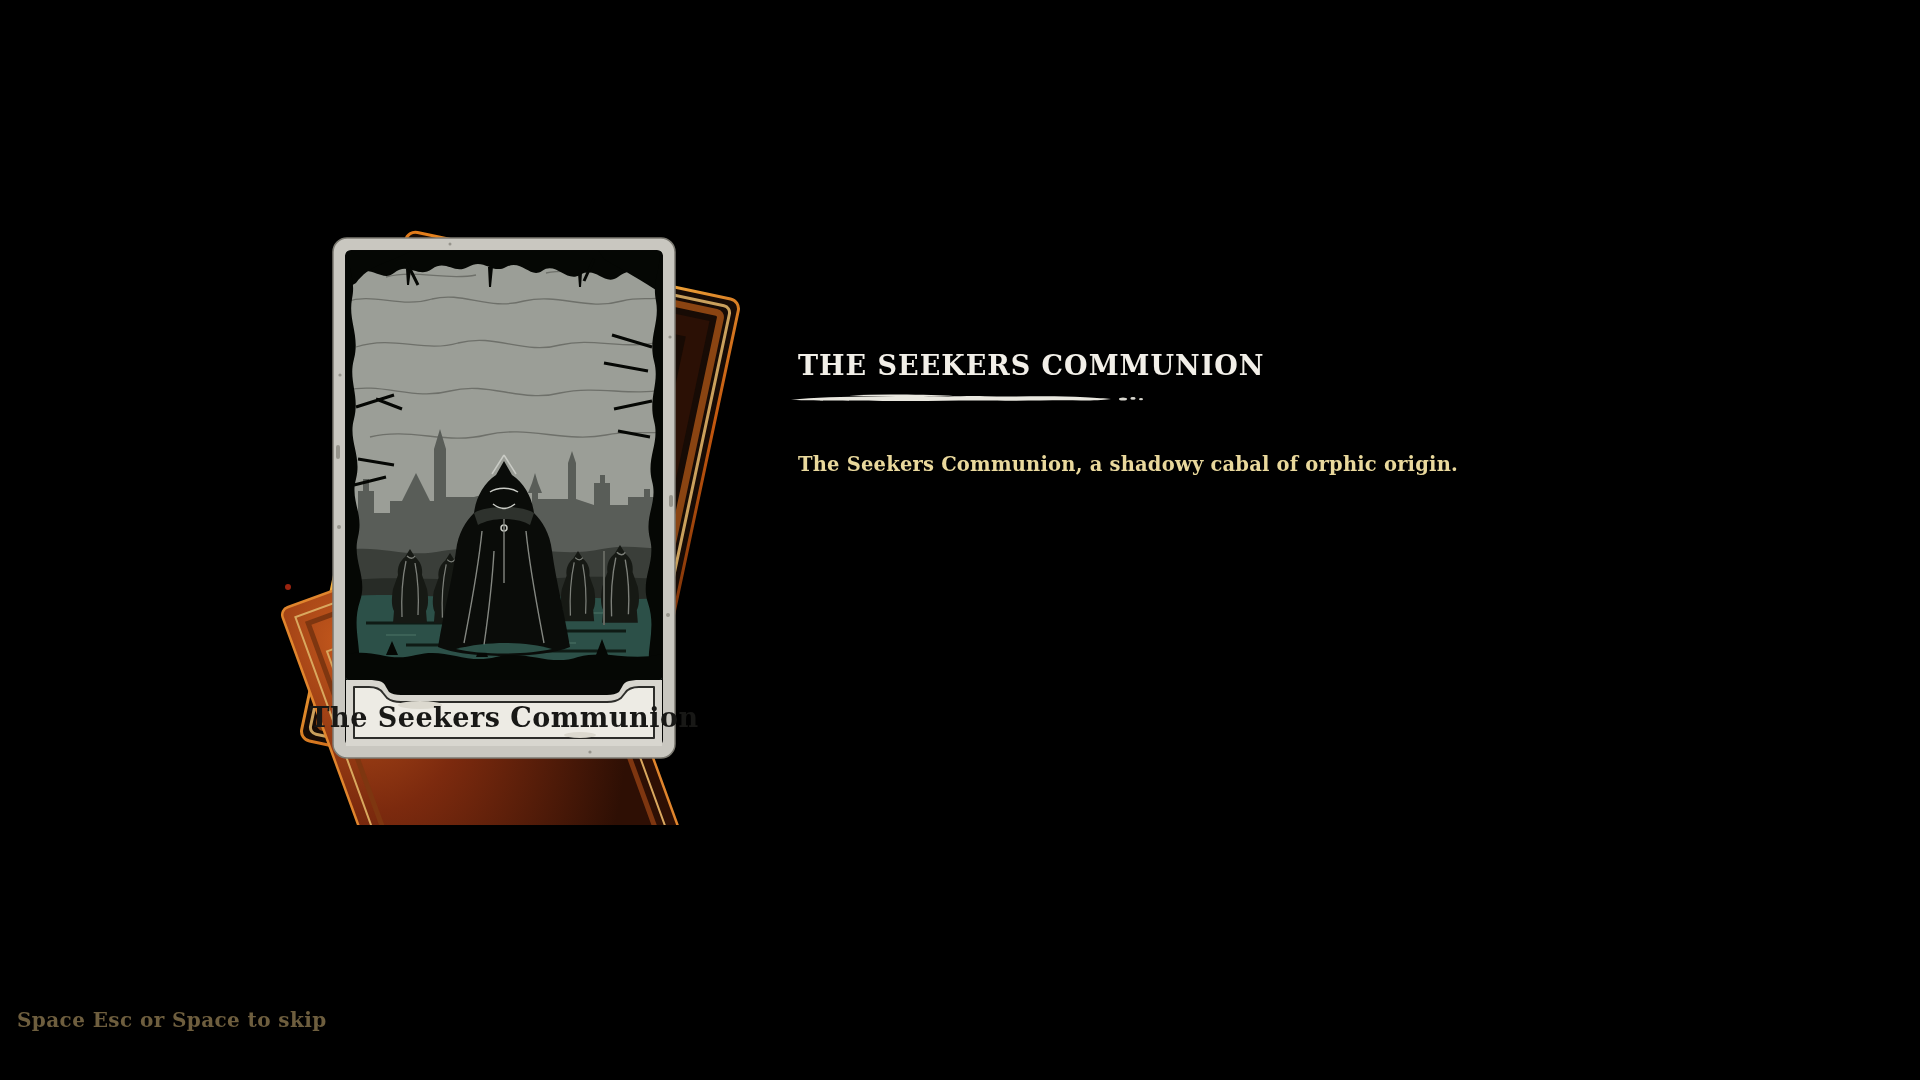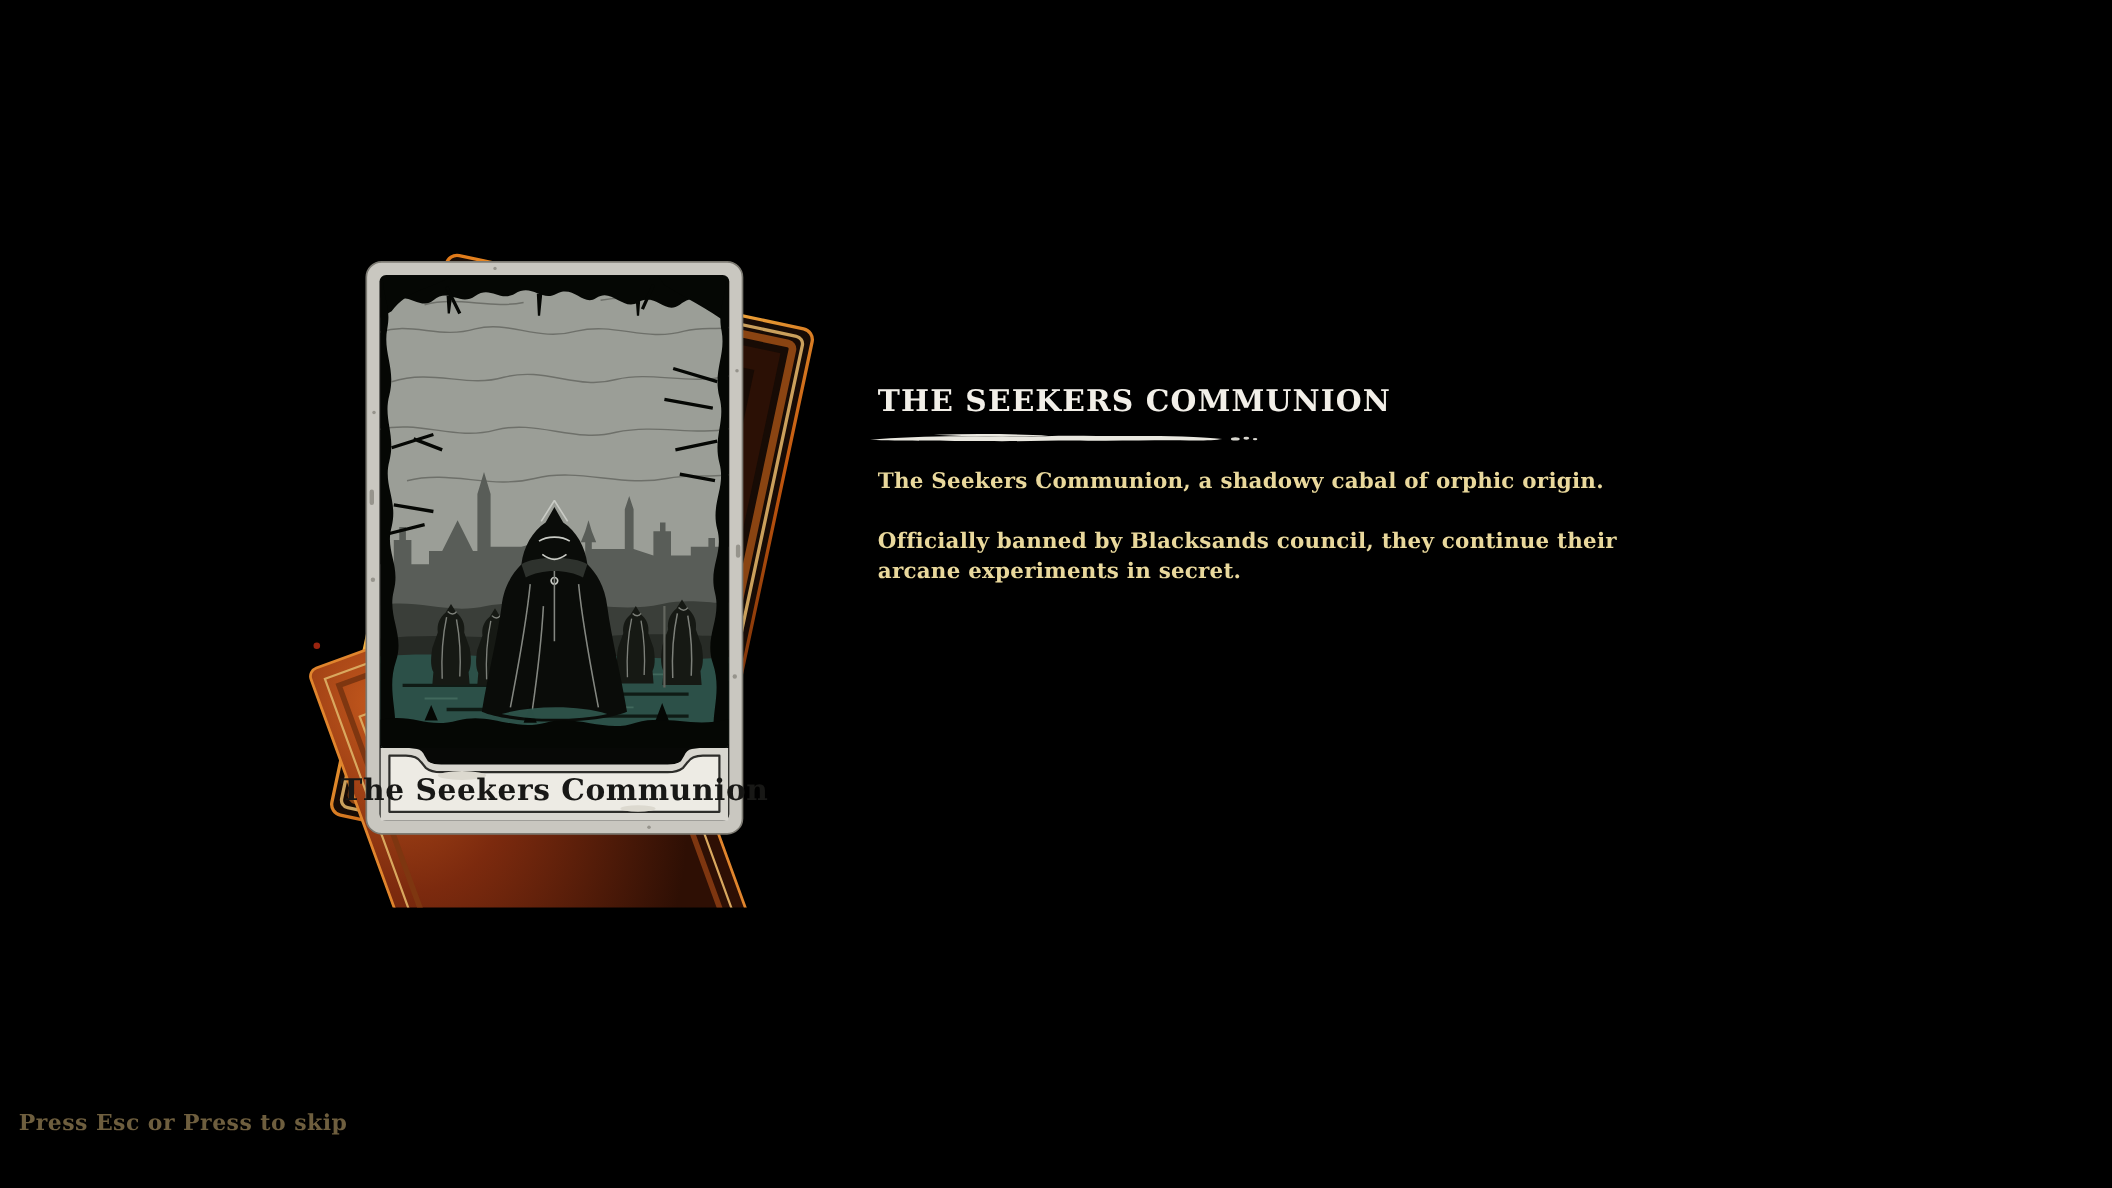--- a/index.html
+++ b/index.html
@@ -5,21 +5,21 @@
   html,body{margin:0;padding:0;background:#000;}
   .stage{position:relative;width:1920px;height:1080px;background:#000;overflow:hidden;
          font-family:"DejaVu Serif", serif;}
   .card-cluster{position:absolute;left:250px;top:195px;width:510px;height:630px;}
   .info{position:absolute;left:798px;top:350px;width:700px;}
   .info h1{margin:0;font-size:27px;line-height:32px;font-weight:bold;color:#f2efe8;
            letter-spacing:1px;}
   .underline-svg{display:block;margin:9px 0 0 -9px;}
   .paras p{margin:0 0 27px 0;width:690px;font-size:19.5px;line-height:27px;
            font-weight:bold;color:#e9d89c;letter-spacing:0.2px;}
-  .paras p:first-child{margin-top:17px;}
+  .paras p:first-child{margin-top:44px;}
   .skip{position:absolute;left:17px;top:1008px;font-size:20px;font-weight:bold;
         color:#6e5e3e;letter-spacing:0.4px;}
 </style>
 </head>
 <body>
 
 <div class="stage">
 
   <svg class="card-cluster" viewBox="0 0 510 630" width="510" height="630">
     <defs>
@@ -151,19 +151,18 @@
       <path fill="#e9e7df" d="M2,9 C30,6 70,5.2 110,5.8 C150,6.4 170,4.6 196,5.2 C230,6 262,4.4 296,6.2 C308,6.8 316,7.4 322,8 C316,9 306,9.6 292,9.4 C260,9 232,10 200,9.6 C168,9.2 140,10.4 108,10 C70,9.6 28,10 2,9 Z"></path>
       <path fill="#e9e7df" d="M60,4.2 C96,3 134,3.6 164,4.8 C140,6.6 96,6.4 60,4.2 Z"></path>
       <g fill="#d8d6ce">
         <ellipse cx="334" cy="8" rx="4" ry="1.5"></ellipse>
         <ellipse cx="344" cy="7.4" rx="2.6" ry="1.3"></ellipse>
         <ellipse cx="352" cy="8.2" rx="2" ry="1.1"></ellipse>
       </g>
     </svg>
     <div class="paras">
       <p>The Seekers Communion, a shadowy cabal of orphic origin.</p>
-      <p>Officially banned by Blacksands council, they continue their arcane experiments in secret.</p>
     </div>
   </div>
 
-  <div class="skip">Press Esc or Press to skip</div>
+  <div class="skip">Space Esc or Space to skip</div>
 
 </div>
 
 </body></html>

